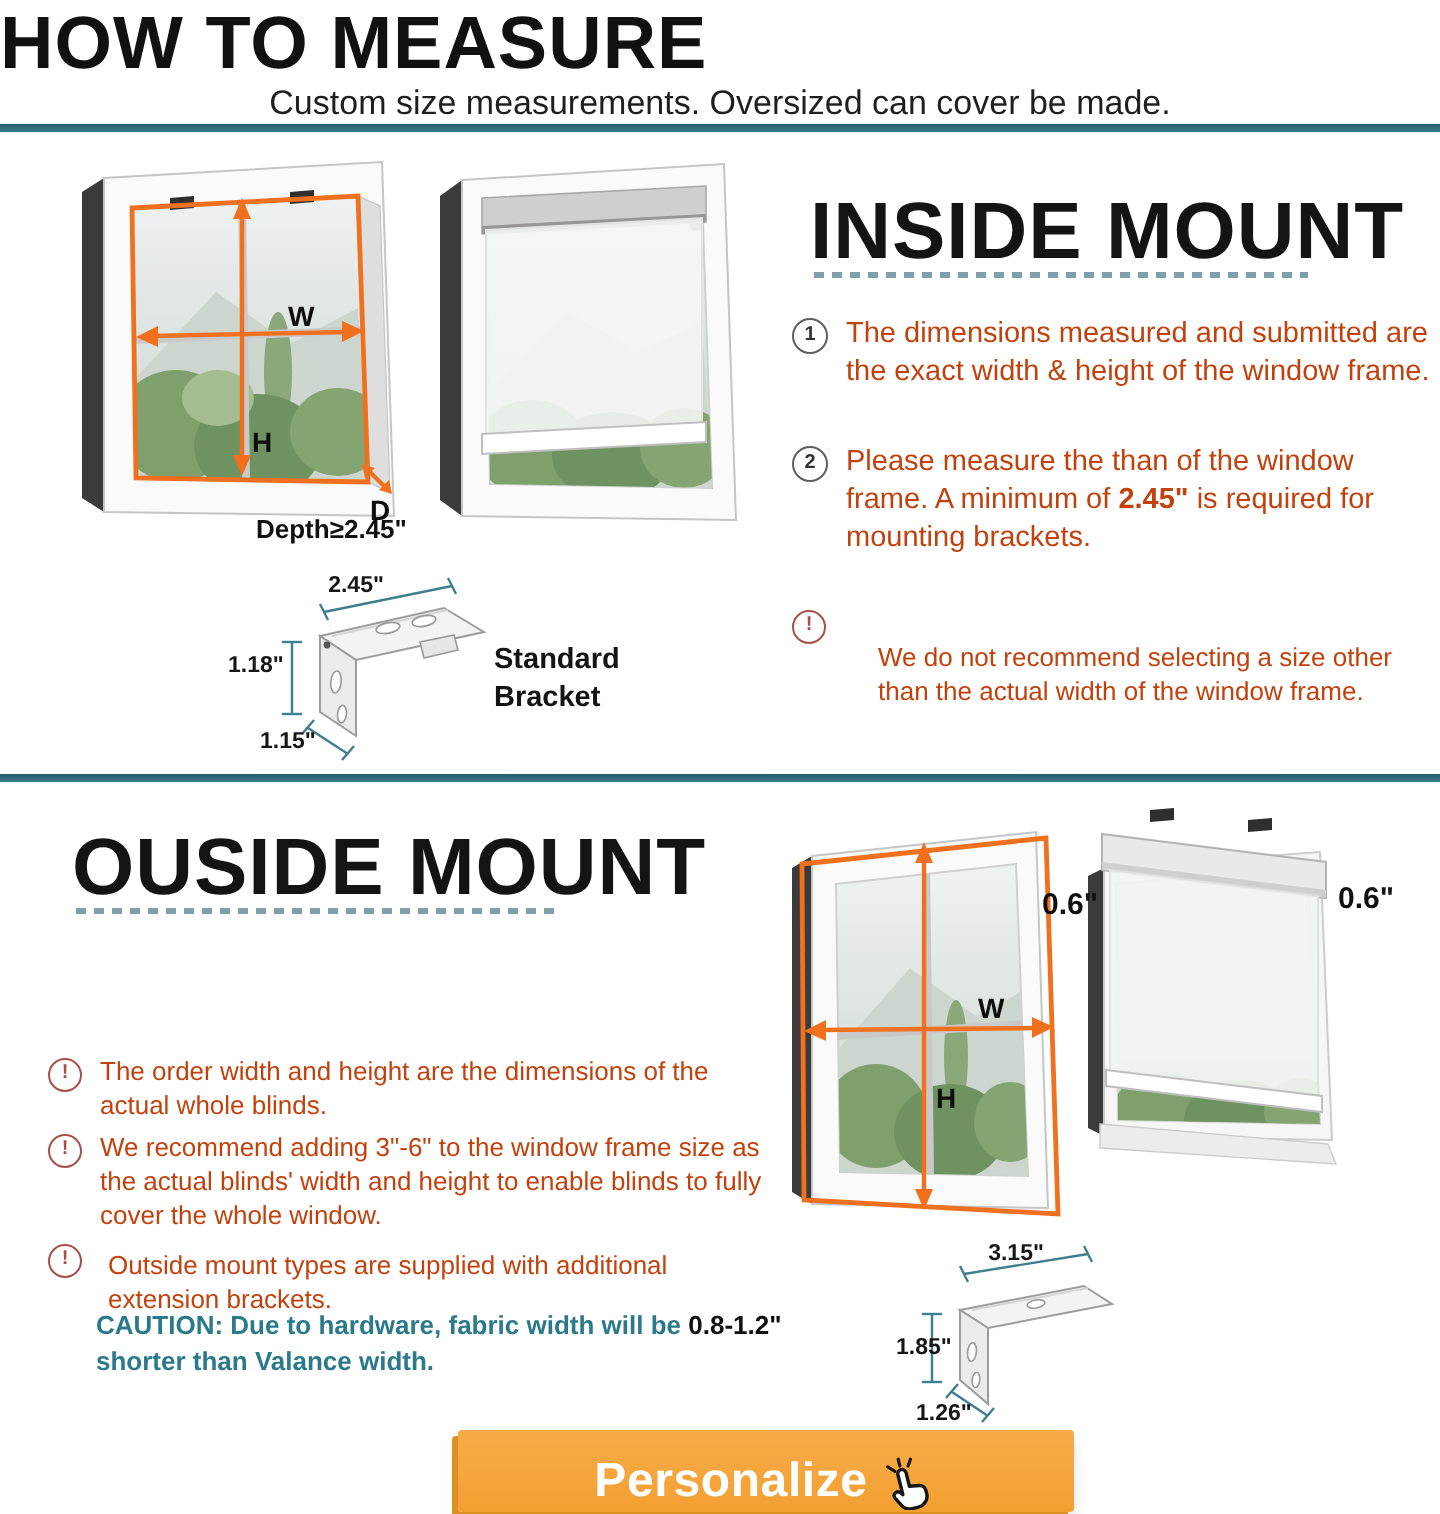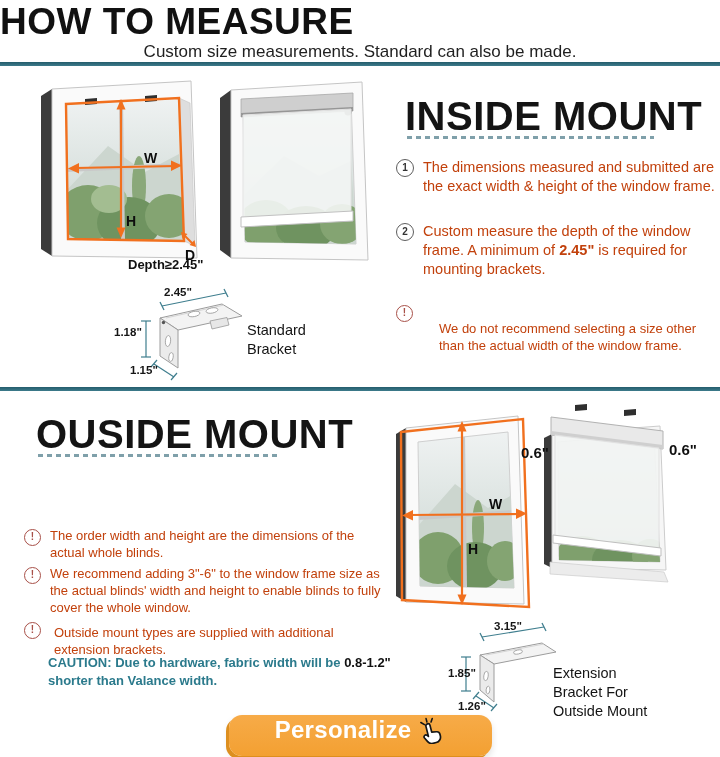--- a/index.html
+++ b/index.html
@@ -15,25 +15,25 @@
   .step{display:flex;gap:9px;align-items:flex-start;}
   .txt{font-size:14.5px;line-height:1.31;color:#c2410c;}
   .small{font-size:13px;line-height:1.3;}
   .b{font-weight:700;}
   .k{color:#111;}
   .ic-num{flex:0 0 auto;width:16px;height:16px;margin-top:1px;border:1.4px solid #5e5e5e;border-radius:50%;
           font-size:10px;font-weight:700;line-height:16px;text-align:center;color:#333;}
   .ic-warn{flex:0 0 auto;width:15px;height:15px;margin-top:1px;border:1.6px solid #a85048;border-radius:50%;
            font-size:10px;font-weight:800;line-height:14px;text-align:center;color:#a85048;}
   .dim-label{font-size:15px;font-weight:700;color:#101010;}
-  .bracket-label{font-size:14.5px;font-weight:400;line-height:1.3;color:#141414;}
+  .bracket-label{font-size:14.5px;font-weight:700;line-height:1.3;color:#141414;}
   .caution{font-size:13px;font-weight:700;line-height:1.35;color:#2b7a8c;}
-  .cta{left:229px;top:715px;width:263px;height:41px;background:linear-gradient(#f7ab48,#f3a032);
-       border:none;border-radius:13px;box-shadow:-3px 3px 0 #dd8f1f,0 4px 7px rgba(0,0,0,.12);
-       display:flex;align-items:flex-start;justify-content:center;gap:7px;cursor:pointer;}
+  .cta{left:229px;top:715px;width:308px;height:41px;background:linear-gradient(#f7ab48,#f3a032);
+       border:none;border-radius:2px;box-shadow:-3px 3px 0 #dd8f1f,0 4px 7px rgba(0,0,0,.12);
+       display:flex;align-items:flex-end;justify-content:center;gap:7px;cursor:pointer;}
   .cta-label{color:#fff;font-size:24px;font-weight:700;letter-spacing:.3px;}
   svg text.dnum{font-family:"Liberation Sans",sans-serif;font-size:11.5px;font-weight:700;fill:#161616;}
   svg text.wlab{font-family:"Liberation Sans",sans-serif;font-size:14px;font-weight:800;fill:#0d0d0d;}
   .depth-note{font-size:13px;font-weight:700;color:#111;}
 </style>
 </head>
 <body>
 
 <div class="canvas">
 
@@ -41,21 +41,21 @@
     <defs>
       <linearGradient id="sky" x1="0" y1="0" x2="0" y2="1">
         <stop offset="0" stop-color="#eff2f2"></stop>
           <stop offset=".55" stop-color="#dae2df"></stop>
           <stop offset="1" stop-color="#c7d3ca"></stop>
       </linearGradient>
     </defs>
   </svg>
 
   <div class="abs title">HOW TO MEASURE</div>
-  <div class="abs subtitle">Custom size measurements. Standard can also be made.</div>
+  <div class="abs subtitle">Custom size measurements. Oversized can cover be made.</div>
   <div class="abs divider" style="top:62px"></div>
 
   <svg class="abs" style="left:33px;top:76px" width="175" height="192" viewBox="0 0 175 192">
     <defs>
         <clipPath id="g1">
           <polygon points="33,28 146,22 151,165 35,163"></polygon>
         </clipPath>
       </defs>
     <polygon points="8,20 19,13 19,180 8,173" fill="#3b3b3b"></polygon>
     <polygon points="19,13 158,5 164,182 19,180" fill="#fafafa" stroke="#c5c5c5"></polygon>
@@ -121,21 +121,21 @@
 
   <div class="abs h2" style="left:405px;top:94px">INSIDE MOUNT</div>
   <div class="abs dash" style="left:407px;top:136px;width:247px"></div>
 
   <div class="abs step" style="left:396px;top:158px;width:322px">
     <span class="ic-num">1</span>
     <p class="txt" style="margin:0;width:300px"><span>The dimensions measured and submitted are the exact width &amp; height of the window frame.</span></p>
   </div>
   <div class="abs step" style="left:396px;top:222px;width:326px">
     <span class="ic-num">2</span>
-    <p class="txt" style="margin:0;width:305px"><span>Custom measure the depth of the window frame. A minimum of </span><span class="b">2.45"</span><span> is required for mounting brackets.</span></p>
+    <p class="txt" style="margin:0;width:305px"><span>Please measure the than of the window frame. A minimum of </span><span class="b">2.45"</span><span> is required for mounting brackets.</span></p>
   </div>
   <div class="abs step" style="left:396px;top:304px;width:322px">
     <span class="ic-warn">!</span>
     <p class="txt small" style="margin:17px;width:300px">We do not recommend selecting a size other than the actual width of the window frame.</p>
   </div>
 
   <svg class="abs" style="left:110px;top:284px" width="150" height="100" viewBox="0 0 150 100">
     <g stroke="#3f7e8e" stroke-width="1.2">
       <line x1="52" y1="22" x2="116" y2="9"></line>
         <line x1="50" y1="18" x2="54" y2="26"></line>
@@ -258,21 +258,20 @@
     <polygon points="32,35 94,23 108,32 46,44" fill="#f3f3f3" stroke="#9c9c9c"></polygon>
     <line x1="38" y1="35" x2="96" y2="24" stroke="#d5d5d5"></line>
     <ellipse cx="70" cy="32" rx="4.5" ry="2" transform="rotate(-10 70 32)" fill="#fff" stroke="#999" stroke-width=".8"></ellipse>
     <polygon points="32,35 46,44 46,82 32,70" fill="#ebebeb" stroke="#9c9c9c"></polygon>
     <ellipse cx="38" cy="56" rx="2.2" ry="4.6" transform="rotate(6 38 56)" fill="#fff" stroke="#999" stroke-width=".8"></ellipse>
     <ellipse cx="40" cy="70" rx="1.9" ry="3.8" transform="rotate(6 40 70)" fill="#fff" stroke="#999" stroke-width=".8"></ellipse>
     <text class="dnum" x="60" y="10" text-anchor="middle">3.15"</text>
     <text class="dnum" x="0" y="57">1.85"</text>
     <text class="dnum" x="10" y="90">1.26"</text>
   </svg>
-  <div class="abs bracket-label" style="left:553px;top:664px;width:115px">Extension Bracket For Outside Mount</div>
 
   <button class="abs cta">
     <span class="cta-label">Personalize</span>
     <svg width="28" height="28" viewBox="0 0 28 28">
       <g transform="rotate(-14 14 14)">
         <g stroke="#161616" stroke-width="1.6" stroke-linecap="round">
           <line x1="5" y1="4" x2="8" y2="7"></line>
           <line x1="11" y1="1.5" x2="11" y2="5"></line>
           <line x1="17" y1="3" x2="15" y2="6"></line>
         </g>

